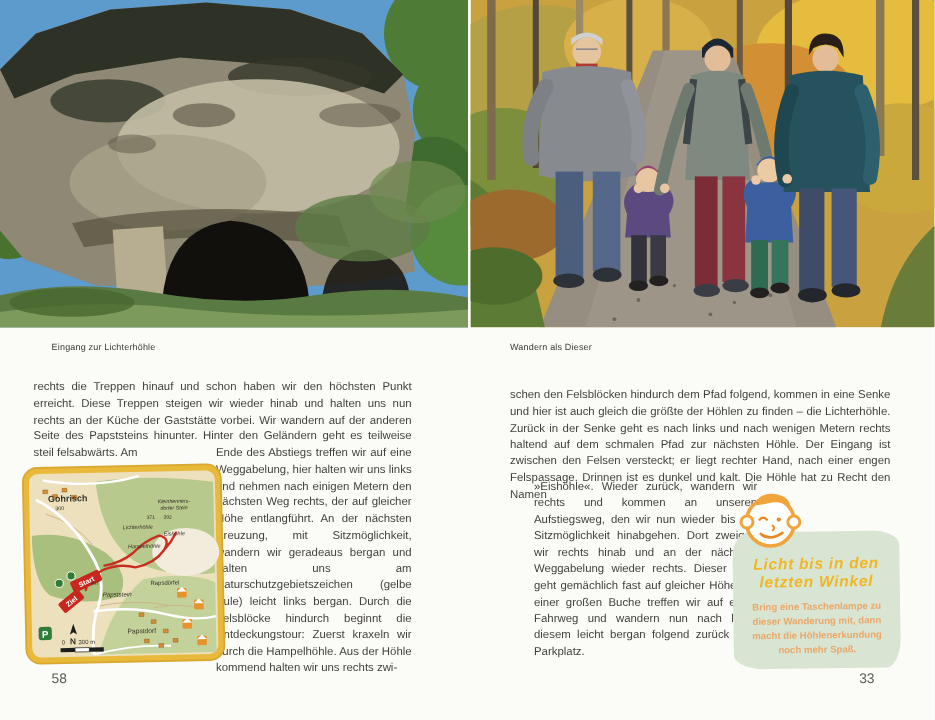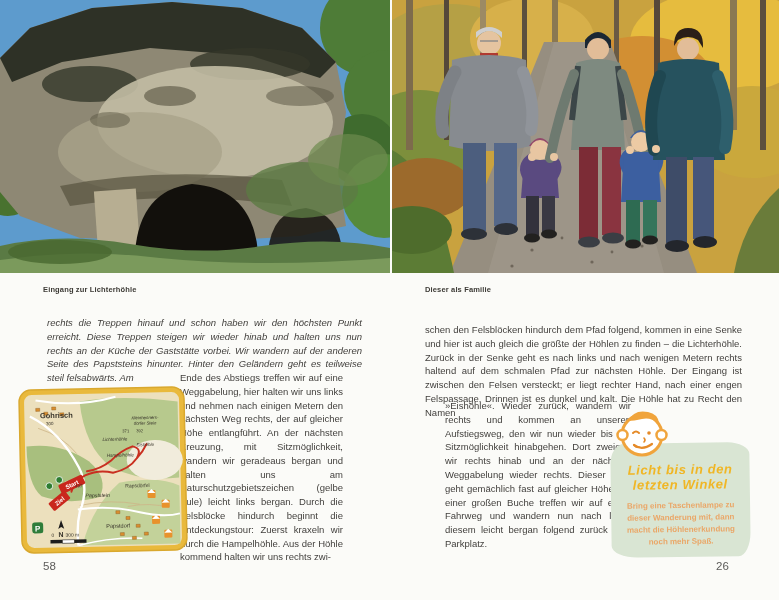--- a/index.html
+++ b/index.html
@@ -7,31 +7,31 @@
     position:relative; width:779px; height:600px; margin:0 auto;
     background:#fbfbf8; overflow:hidden;
     font-family:"Liberation Sans", sans-serif;
   }
   .photo { position:absolute; top:0; height:273px; overflow:hidden; }
   .photo svg { display:block; width:100%; height:100%; }
   .photo-left  { left:0;   width:390px; }
   .photo-right { left:392px; width:387px; }
 
   .caption {
-    position:absolute; top:285px; font-size:7.5px; font-weight:bold;
+    position:absolute; top:285px; font-size:7.5px; font-weight:normal;
     color:#3c3a35; letter-spacing:0.15px;
   }
   .caption-l { left:43px; }
   .caption-r { left:425px; }
 
   .bodytext {
     position:absolute; font-size:9.5px; line-height:13.8px;
     color:#413f3c; text-align:justify;
   }
-  .lp1 { left:47px;  top:316px; width:315px;font-style:italic; }
+  .lp1 { left:28px;  top:316px; width:315px; }
   .lp2 { left:180px; top:371px; width:163px; }
   .rp1 { left:425px; top:323px; width:317px; }
   .rp2 { left:425px; top:399px; width:186px;margin-left:20px; }
 
   .map {
     position:absolute; left:19px; top:387px; width:168px; height:166px;
     transform:rotate(-1.2deg);
   }
   .map svg { display:block; width:100%; height:100%; }
 
@@ -200,21 +200,21 @@
       </g>
 
       <circle cx="140" cy="157" r="4" fill="#e8c6a2"></circle>
       <circle cx="162" cy="157" r="4" fill="#e8c6a2"></circle>
       <circle cx="238" cy="150" r="4" fill="#eccaa4"></circle>
       <circle cx="264" cy="149" r="4" fill="#eccaa4"></circle>
     </svg>
   </div>
 
   <div class="caption caption-l">Eingang zur Lichterhöhle</div>
-  <div class="caption caption-r">Dieser als Familie</div>
+  <div class="caption caption-r">Wandern als Dieser</div>
 
   <div class="bodytext lp1">rechts die Treppen hinauf und schon haben wir den höchsten Punkt erreicht. Diese Treppen steigen wir wieder hinab und halten uns nun rechts an der Küche der Gaststätte vorbei. Wir wandern auf der anderen Seite des Papststeins hinunter. Hinter den Geländern geht es teilweise steil felsabwärts. Am</div>
   <div class="bodytext lp2">Ende des Abstiegs treffen wir auf eine Weggabelung, hier halten wir uns links und nehmen nach einigen Metern den nächsten Weg rechts, der auf gleicher Höhe entlangführt. An der nächsten Kreuzung, mit Sitzmöglichkeit, wandern wir geradeaus bergan und halten uns am Naturschutzgebietszeichen (gelbe Eule) leicht links bergan. Durch die Felsblöcke hindurch beginnt die Entdeckungstour: Zuerst kraxeln wir durch die Hampelhöhle. Aus der Höhle kommend halten wir uns rechts zwi-</div>
   <div class="bodytext rp1">schen den Felsblöcken hindurch dem Pfad folgend, kommen in eine Senke und hier ist auch gleich die größte der Höhlen zu finden – die Lichterhöhle. Zurück in der Senke geht es nach links und nach wenigen Metern rechts haltend auf dem schmalen Pfad zur nächsten Höhle. Der Eingang ist zwischen den Felsen versteckt; er liegt rechter Hand, nach einer engen Felspassage. Drinnen ist es dunkel und kalt. Die Höhle hat zu Recht den Namen</div>
   <div class="bodytext rp2">»Eishöhle«. Wieder zurück, wandern wir rechts und kommen an unseren Aufstiegsweg, den wir nun wieder bis zur Sitzmöglichkeit hinabgehen. Dort zweigen wir rechts hinab und an der nächsten Weggabelung wieder rechts. Dieser Weg geht gemächlich fast auf gleicher Höhe. An einer großen Buche treffen wir auf einen Fahrweg und wandern nun nach links, diesem leicht bergan folgend zurück zum Parkplatz.</div>
 
   <div class="map">
     <svg viewBox="0 0 168 166">
       <rect x="4" y="4" width="160" height="158" rx="10" fill="#ece0bd" stroke="#e9b93c" stroke-width="5"></rect>
       <rect x="1.5" y="1.5" width="165" height="163" rx="12" fill="none" stroke="#d9a82e" stroke-width="1.5"></rect>
@@ -319,15 +319,15 @@
     </svg>
   </div>
 
   <div class="tipbox">
     <div class="tiptitle">Licht bis in den</div>
     <div class="tiptitle">letzten Winkel</div>
     <div class="tipbody">Bring eine Taschenlampe zu dieser Wanderung mit, dann macht die Höhlenerkundung noch mehr Spaß.</div>
   </div>
 
   <div class="pagenum pn-l">58</div>
-  <div class="pagenum pn-r">26</div>
+  <div class="pagenum pn-r">33</div>
 
 </div>
 
 </body></html>

